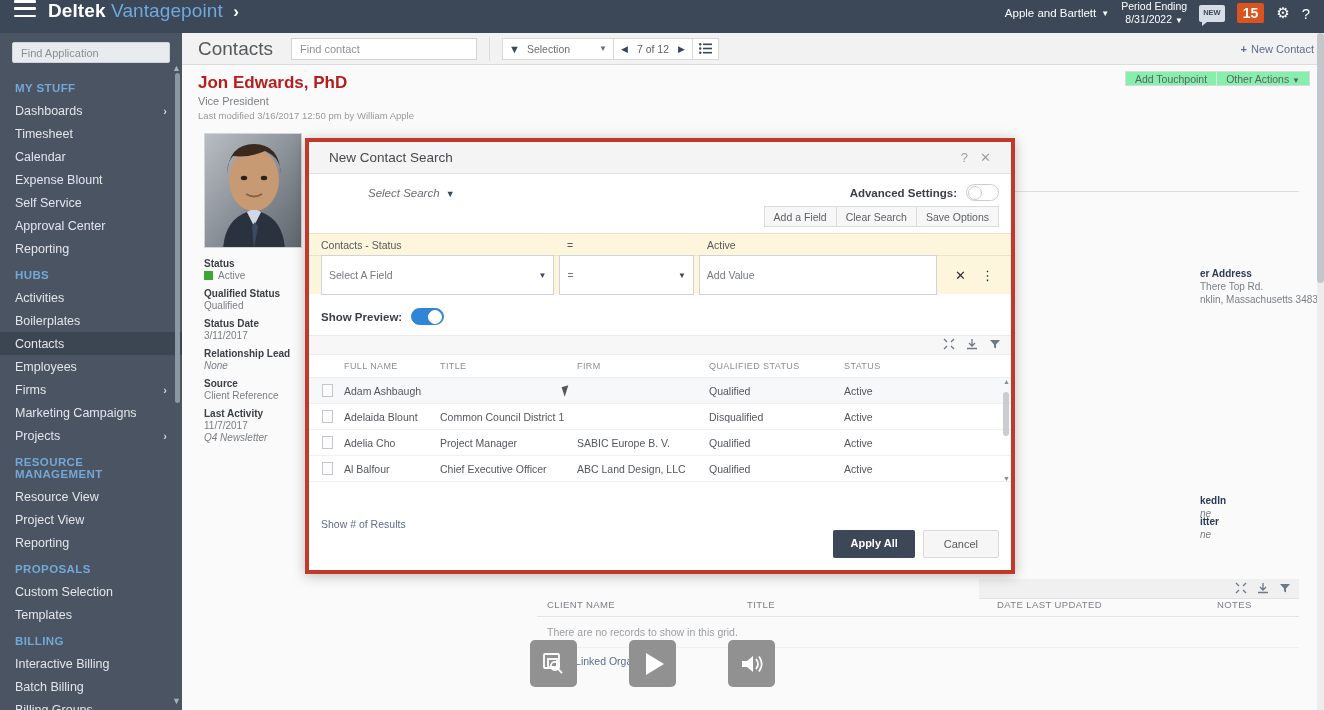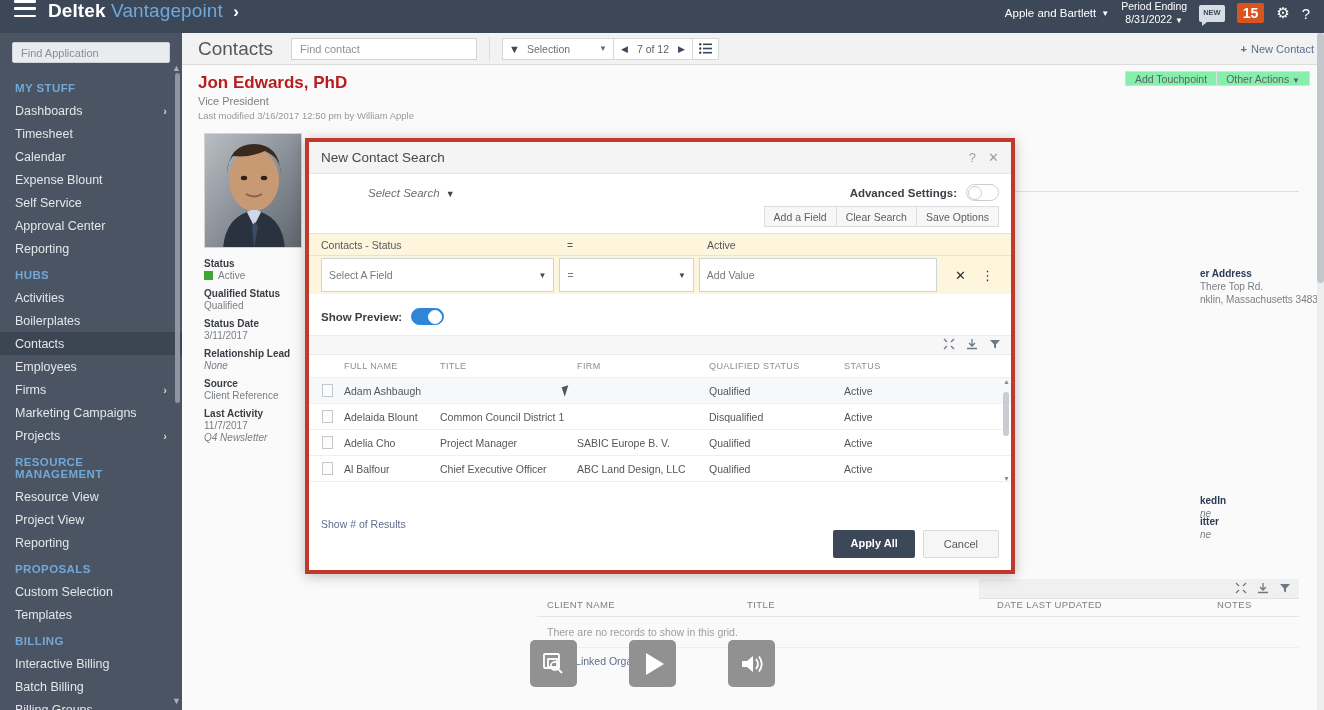--- a/index.html
+++ b/index.html
@@ -121,21 +121,21 @@
      border-bottom: 1px solid #eee; }
   .grid-add { font-size: 10.5px; color:#5f6c8c; padding: 7px 0 0 8px; cursor:pointer;}
 
   
   .modal {
     position:absolute; left: 305px; top: 138px; width: 710px; height: 436px;
     background:#fff; border: 4px solid #c0392b; box-shadow: 0 2px 12px rgba(0,0,0,.25);
     display:flex; flex-direction: column;
   }
   .m-head { height: 32px; background:#f4f4f4; border-bottom:1px solid #e3e3e3;
-     display:flex; align-items:center; padding: 0 12px; gap: 36px; }
+     display:flex; align-items:center; padding: 0 20px; gap: 36px; }
   .m-title { font-size: 13.5px; color: #44484d; }
   .m-head .hicons { margin-left:auto; display:flex; gap: 12px; color:#9ba0a5; font-size: 13px; }
   .m-body { flex: 1; display:flex; flex-direction: column; position:relative; }
   .m-row1 { padding: 10px 12px 0; display:flex; align-items:center;margin-left:47px; }
   .selsearch { font-size: 11.5px; color:#6a6e73; font-style: italic; cursor:pointer; }
   .selsearch .cv { font-style: normal; font-size: 9px; margin-left: 3px; color:#3c4858;}
   .advset { margin-left:auto; display:flex; align-items:center; gap: 9px; }
   .advset-lbl { font-size: 11.5px; font-weight: bold; color: #3a3f45; }
   .toggle { width: 33px; height: 17px; border-radius: 9px; background:#fff;
      border: 1px solid #c8cdd2; position: relative; cursor:pointer; }
@@ -146,21 +146,21 @@
   .btnrow { display:flex; justify-content:flex-end; padding: 5px 12px 0; }
   .btnrow .b { font-size: 10.5px; color:#5b5f64; background:#f7f7f7;
       border:1px solid #dcdcdc; border-right:none; height: 21px; display:flex;
       align-items:center; padding: 0 9px; cursor:pointer; }
   .btnrow .b:last-child { border-right: 1px solid #dcdcdc; }
 
   .crit-head { background:#fdf6dd; border-top:1px solid #ece3c4; border-bottom:1px solid #ece3c4;
      height: 23px; display:flex; align-items:center; font-size: 10.5px; color:#56595c; margin-top: 6px; }
   .crit-row { display:flex; align-items:center; height: 38px; padding: 0 12px; gap: 5px;
      background:#fdf6dd; }
-  .fld { background:#fff; border:1px solid #cfd4da; height: 34px; display:flex;
+  .fld { background:#fff; border:1px solid #cfd4da; height: 40px; display:flex;
      align-items:center; padding: 0 7px; font-size: 10.5px; color: #75797e; }
   .fld .cv { margin-left:auto; font-size:8px; color:#3c4858; }
   .rowicon { font-size: 13px; color: #2b2f34; padding: 0 5px; cursor:pointer; }
 
   .showprev { display:flex; align-items:center; gap: 9px; padding: 14px 12px 10px; }
   .showprev-lbl { font-size: 11.5px; font-weight:bold; color:#3a3f45; }
 
   .pv-tools { height: 20px; background:#f7f7f7; border-top:1px solid #ececec;
      border-bottom:1px solid #ececec; display:flex; justify-content:flex-end;
      align-items:center; gap: 11px; padding-right: 10px; color:#6b7885; font-size: 11px; }

